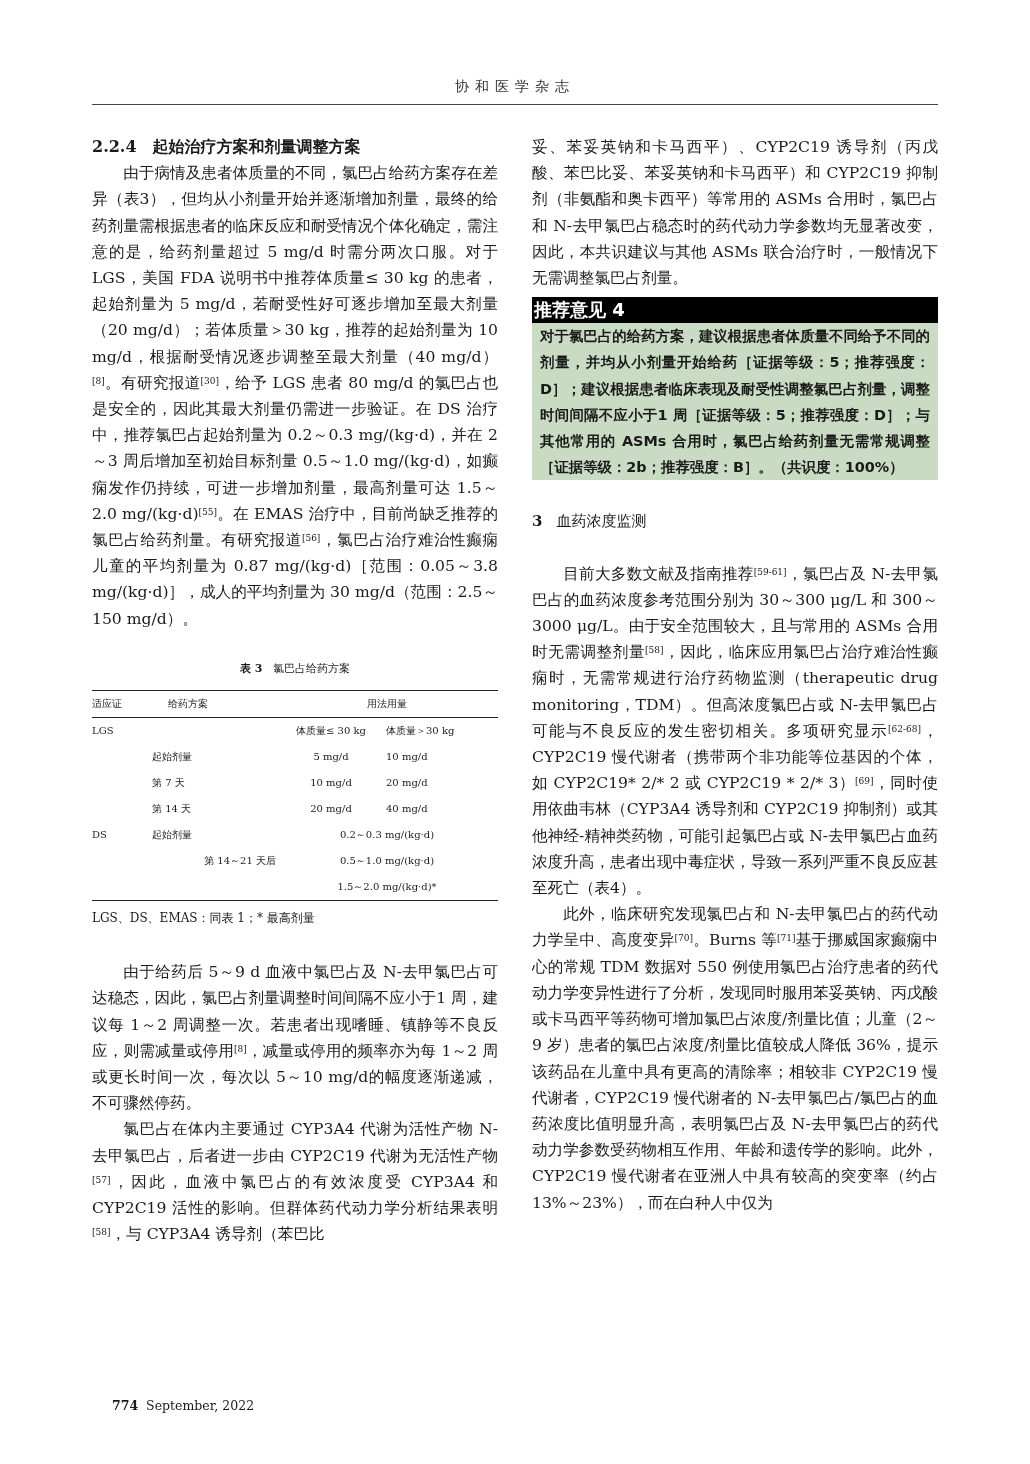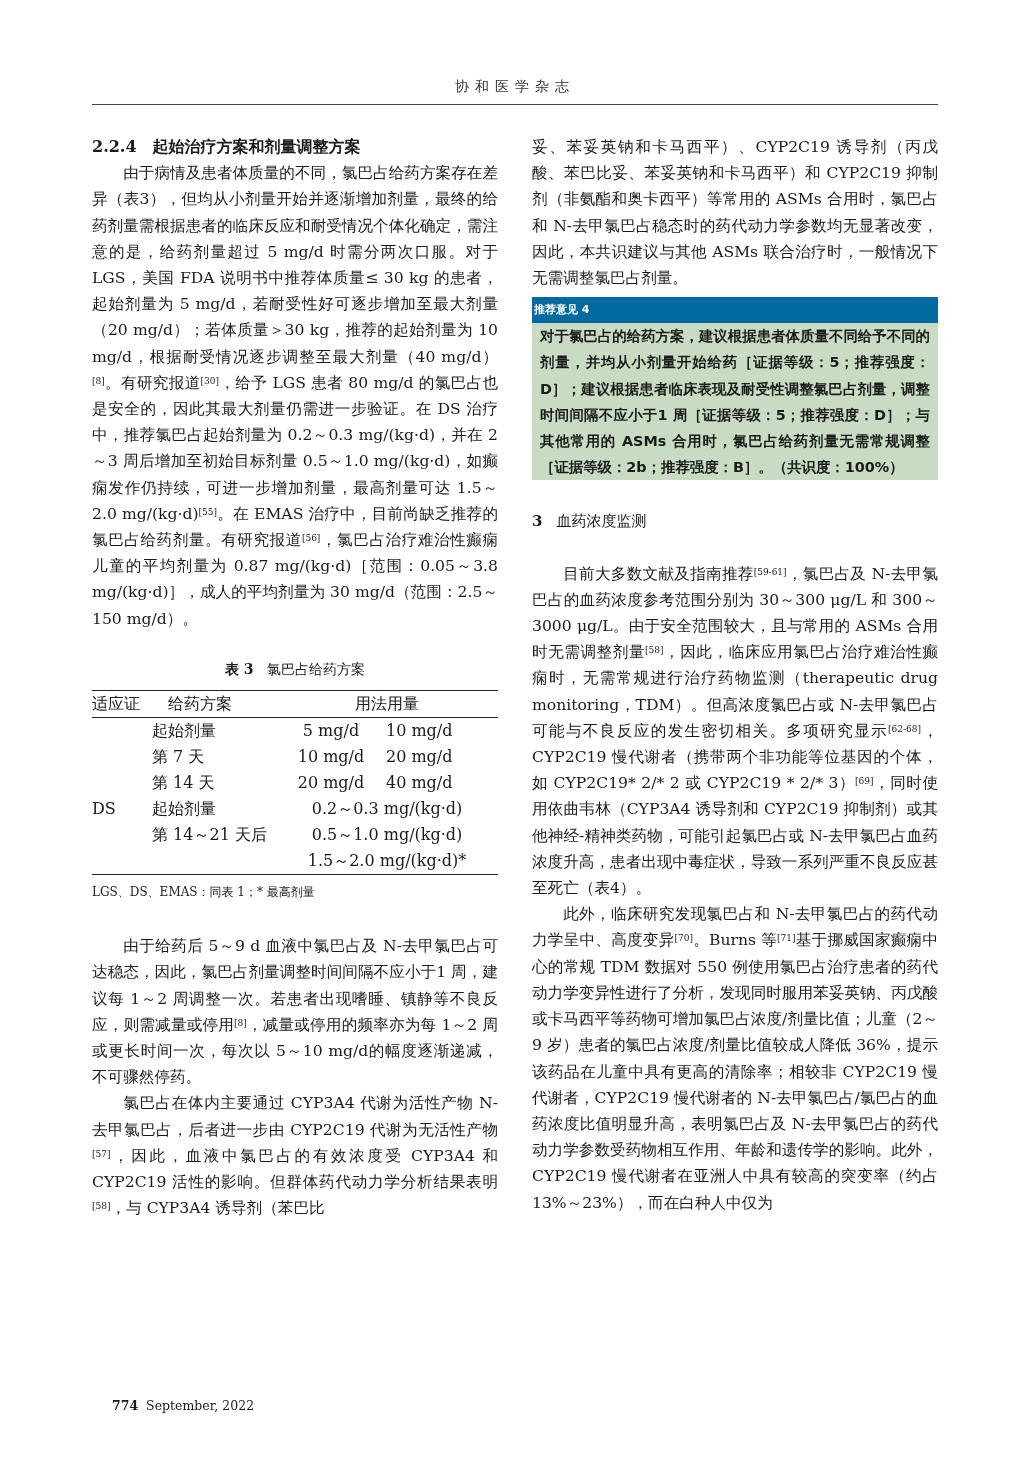--- a/index.html
+++ b/index.html
@@ -10,28 +10,28 @@
   .header-rule{position:absolute;left:92px;top:104px;width:846px;height:1px;background:#444;}
   .col{position:absolute;top:134px;width:406px;font-size:15.6px;line-height:26.2px;}
   .col.left{left:92px;}
   .col.right{left:532px;}
   p{margin:0;text-align:justify;}
   p.indent{text-indent:2em;}
   .sec-h{font-size:16px;margin:0;}
   .sec-h span{margin-right:1em;}
   .sup{font-size:9px;vertical-align:top;position:relative;top:-2px;}
   .rec{margin-top:6px;}
-  .rec-title{background:#0369a1;color:#fff;font-weight:bold;font-family:"DejaVu Sans","Liberation Sans",sans-serif;
-    font-size:11px;padding:0 2px;line-height:26px;}
+  .rec-title{background:#000000;color:#fff;font-weight:bold;font-family:"DejaVu Sans","Liberation Sans",sans-serif;
+    font-size:18px;padding:0 2px;line-height:26px;}
   .rec-body{background:#c9dcc3;font-weight:bold;font-family:"DejaVu Sans","Liberation Sans",sans-serif;
     font-size:14.4px;line-height:26.2px;padding:0 8px;text-align:justify;}
   .sec3{font-size:15px;margin:28px 0 26px 0;font-weight:normal;}
   .sec3 b{margin-right:14px;}
-  .tbl-caption{text-align:center;font-size:14px;margin:24px 0 4px 0;}
-  table{width:100%;border-collapse:collapse;font-size:16px;line-height:26px;margin-top:8px;}
+  .tbl-caption{text-align:center;font-size:11px;margin:24px 0 4px 0;}
+  table{width:100%;border-collapse:collapse;font-size:10px;line-height:26px;margin-top:8px;}
   table thead tr{border-top:1.5px solid #222;border-bottom:1px solid #222;}
   table tbody tr:last-child{border-bottom:1.5px solid #222;}
   td,th{padding:0;font-weight:normal;text-align:left;}
   th.c3,td.c3{width:110px;text-align:center;}
   td.c4{width:112px;}
   .tbl-note{font-size:12px;margin-top:4px;}
   .footer{position:absolute;left:92px;top:1398px;font-size:12.5px;}
   .footer b{margin-right:8px;margin-left:20px;}
 </style>
 </head>
@@ -48,20 +48,26 @@
   <table>
     <thead>
       <tr>
         <th style="width:60px">适应证</th>
         <th style="padding-left:16px">给药方案</th>
         <th colspan="2" style="text-align:center">用法用量</th>
       </tr>
     </thead>
     <tbody id="tbody">
         <tr>
+          <td style="width: 60px;">LGS</td>
+          <td style="padding-left: 0px;"></td>
+          <td class="c3">体质量≤ 30 kg</td>
+          <td class="c4">体质量＞30 kg</td>
+        </tr>
+        <tr>
           <td style="width: 60px;"></td>
           <td style="padding-left: 0px;">起始剂量</td>
           <td class="c3">5 mg/d</td>
           <td class="c4">10 mg/d</td>
         </tr>
         <tr>
           <td style="width: 60px;"></td>
           <td style="padding-left: 0px;">第 7 天</td>
           <td class="c3">10 mg/d</td>
           <td class="c4">20 mg/d</td>
@@ -72,21 +78,21 @@
           <td class="c3">20 mg/d</td>
           <td class="c4">40 mg/d</td>
         </tr>
         <tr>
           <td style="width: 60px;">DS</td>
           <td style="padding-left: 0px;">起始剂量</td>
           <td colspan="2" style="text-align: center;">0.2～0.3 mg/(kg·d)</td>
         </tr>
         <tr>
           <td style="width: 60px;"></td>
-          <td style="padding-left: 0px;">第 14～21 天后</td>
+          <td style="padding-left: 0px; text-align: right;">第 14～21 天后</td>
           <td colspan="2" style="text-align: center;">0.5～1.0 mg/(kg·d)</td>
         </tr>
         <tr>
           <td style="width: 60px;"></td>
           <td style="padding-left: 0px;"></td>
           <td colspan="2" style="text-align: center;">1.5～2.0 mg/(kg·d)*</td>
         </tr>
       </tbody>
   </table>
   <div class="tbl-note">LGS、DS、EMAS：同表 1；* 最高剂量</div>

